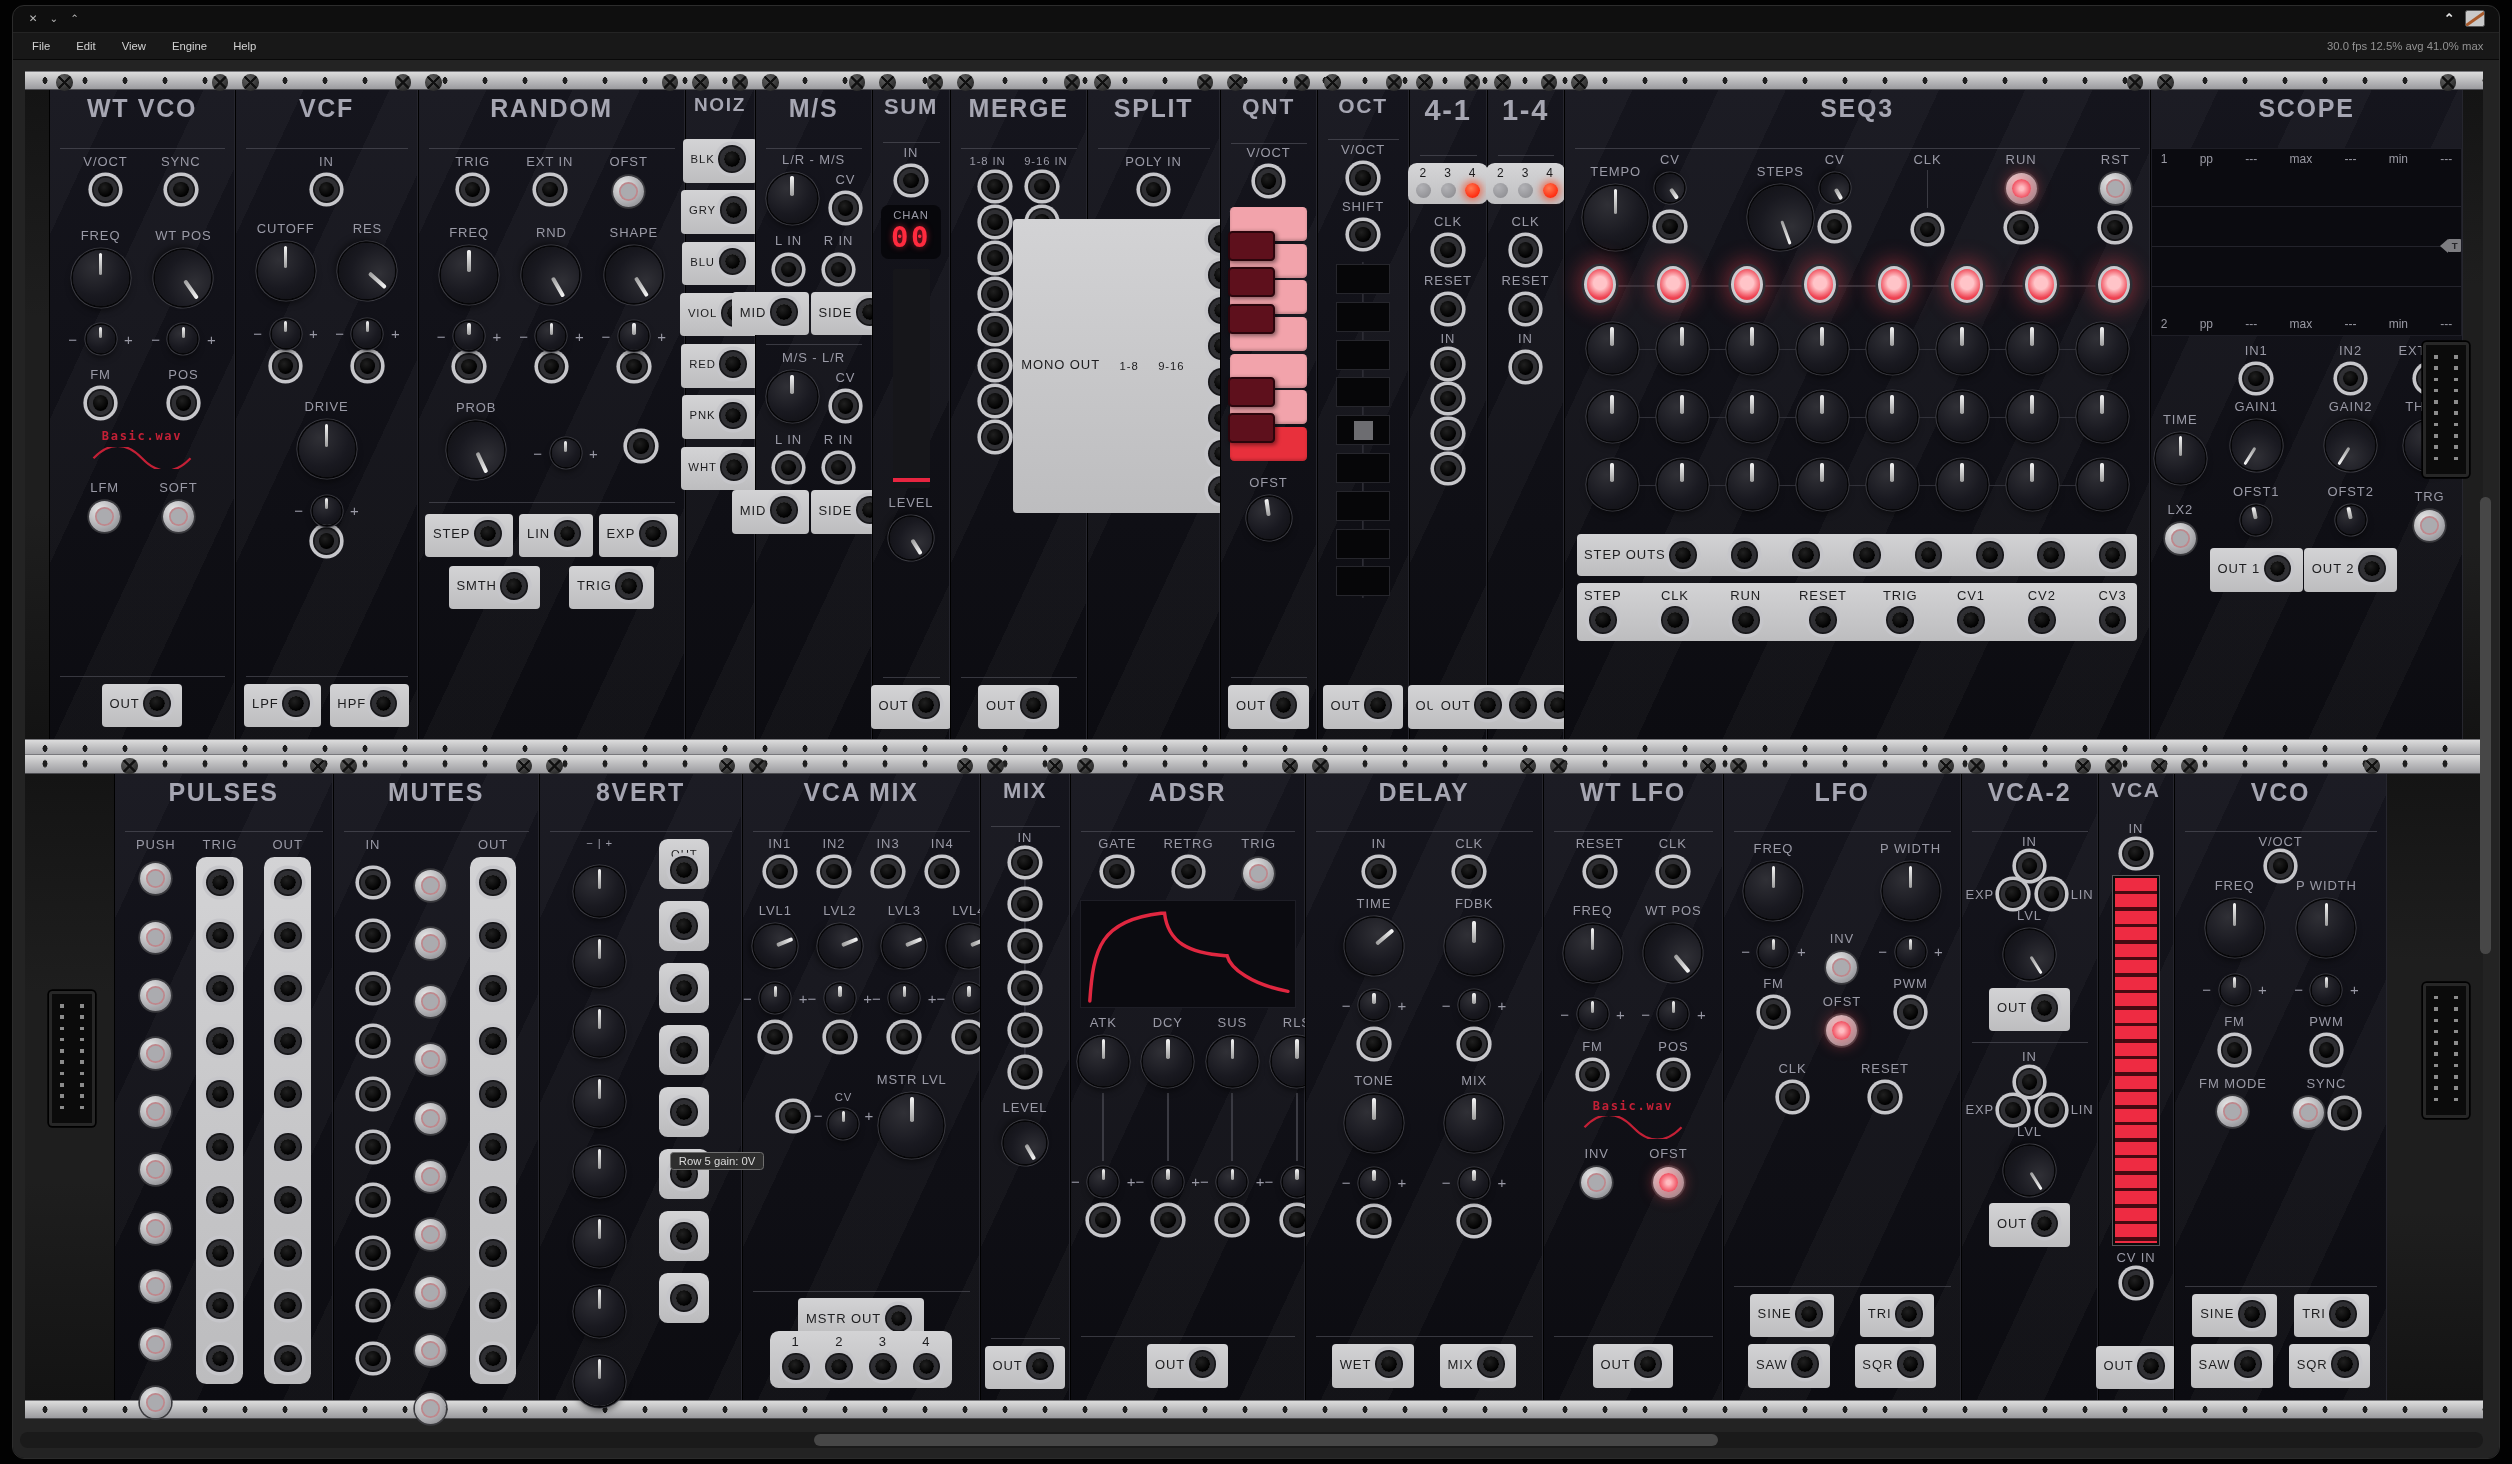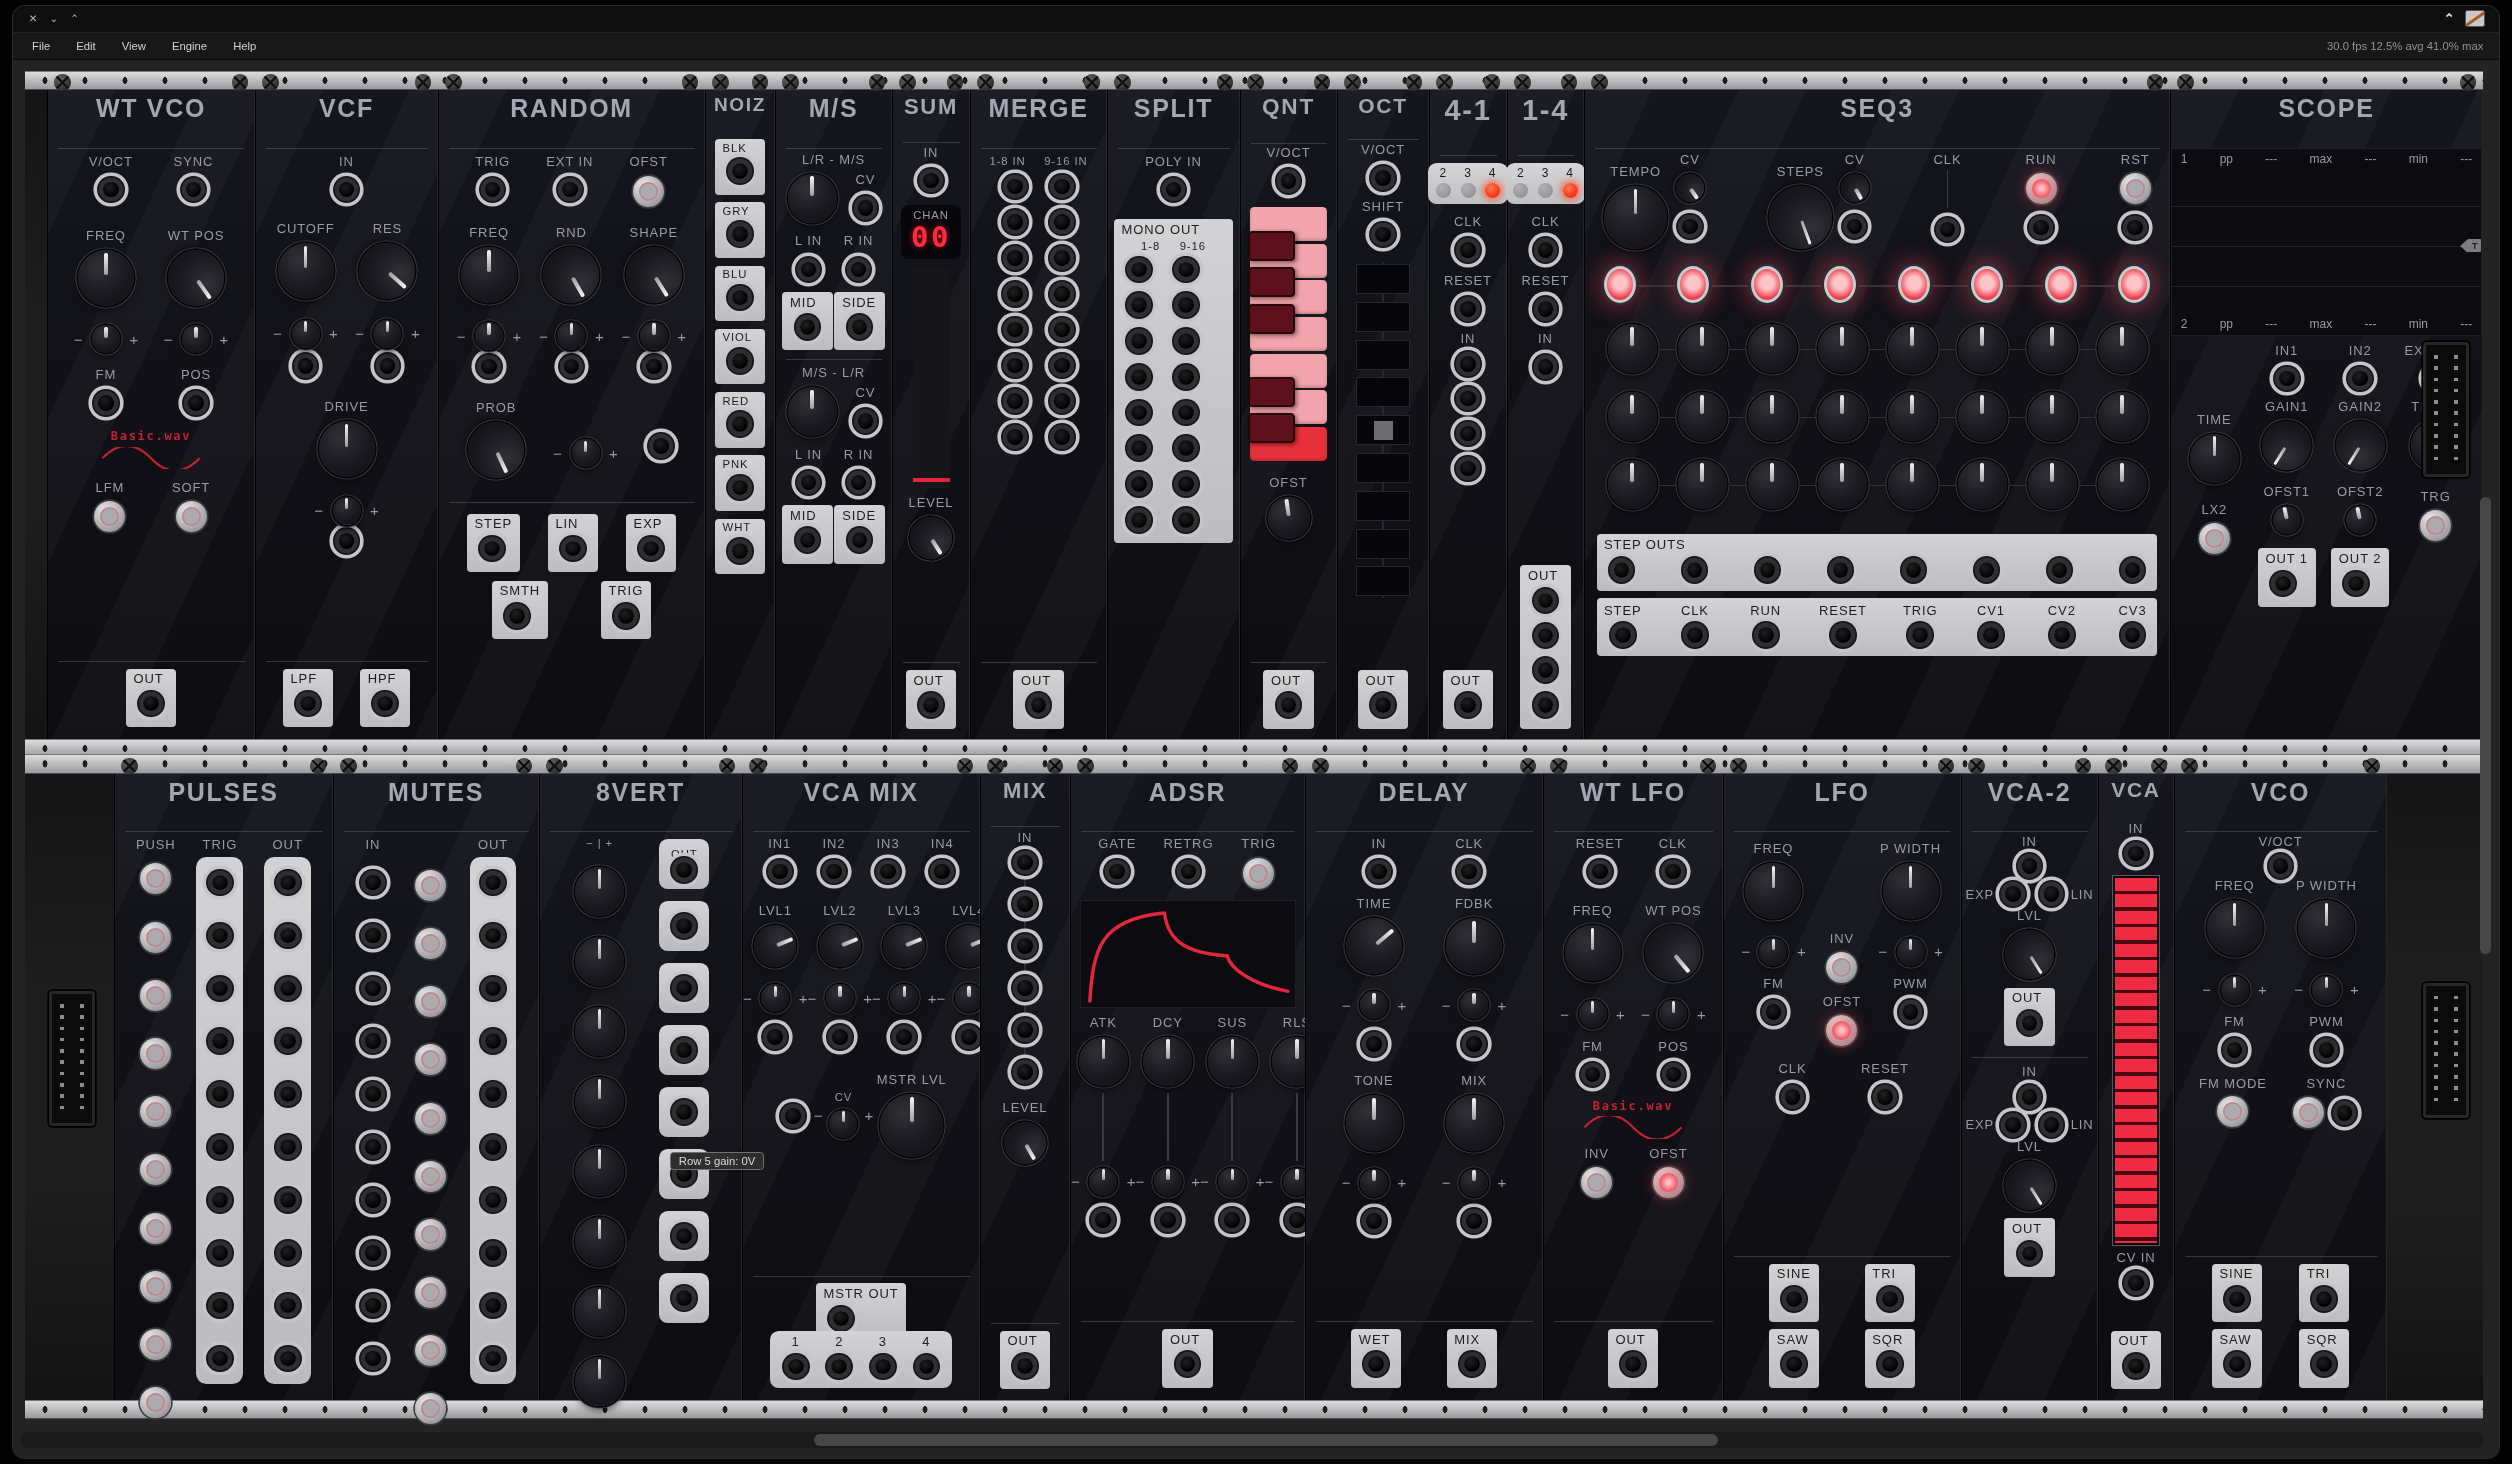--- a/index.html
+++ b/index.html
@@ -45,21 +45,21 @@
   .port{display:block;width:15.7px;height:15.7px;border-radius:50%;background:radial-gradient(circle at 40% 35%,#202020,#000 70%);box-shadow:0 0 0 4.3px #2f2f33,0 0 0 6px #17171a,0 0 0 9.6px #c6c6ca;margin:9.6px;flex:none}
   .knob{position:relative;border-radius:50%;background:radial-gradient(circle at 38% 30%,#303036,#191920 55%,#0f0f13 100%);box-shadow:0 0 0 1.7px #060608,0 0 0 2.6px #3f3f46,0 4.3px 7.8px rgba(0,0,0,.6);margin:3.5px;flex:none}
   .knob .ptr{position:absolute;left:calc(50% - 1.7px);top:5%;width:3.5px;height:40%;border-radius:1.7px;background:linear-gradient(#f7f7f7,#9d9d9d)}
   .trim{width:28px;height:28px}.k48{width:42px;height:42px}.k56{width:49px;height:49px}.k64{width:56px;height:56px}.k72{width:63px;height:63px}
   .tr{display:flex;align-items:center;gap:6px}
   .pm{color:#9a9aa6;font-size:15px;font-weight:400}
   .lbtn{display:block;width:31px;height:31px;border-radius:50%;background:radial-gradient(circle at 35% 30%,#e8e8e8,#ababaf 60%,#7e7e82);box-shadow:0 0 0 1.7px #3a3a3e;position:relative;margin:2.6px;flex:none}
   .lbtn::after{content:'';position:absolute;inset:6px;border-radius:50%;background:#ababaf;box-shadow:inset 0 0 0 1.7px rgba(214,92,98,.45)}
   .lbtn.lit::after{background:radial-gradient(circle,#ffbcc1 15%,#ef4557 75%);box-shadow:0 0 14px 5.2px rgba(255,80,92,.5)}
   
-  .lp{background:linear-gradient(#d3d3d5,#bdbdbf);border-radius:4px;display:flex;flex-direction:column;align-items:flex-start;padding:2.6px 7.8px 6px;gap:0;flex:none}
+  .lp{background:linear-gradient(#d3d3d5,#bdbdbf);border-radius:4px;display:flex;flex-direction:row;align-items:center;padding:2.6px 7.8px 6px;gap:0;flex:none}
   .lprow{display:flex;background:linear-gradient(#d3d3d5,#bdbdbf);border-radius:8.7px;padding:3.5px 8.7px;gap:8.7px;flex:none}
   .lpc{background:linear-gradient(#d3d3d5,#bcbcbe);border-radius:10.4px;padding:7.8px 6px;display:flex;flex-direction:column;gap:18px;flex:none}
   .sq{width:50px;height:50px;border-radius:8.7px;background:linear-gradient(#d3d3d5,#bbbbbd);display:flex;flex-direction:column;align-items:center;justify-content:center;flex:none}
   
   .led-big{width:26px;height:31px;border-radius:50%;border:3.5px solid #cbcbcf;background:radial-gradient(circle at 50% 45%,#ffc4c8 0 30%,#ee4150 70%);box-shadow:0 0 0 2.6px #2e2e34,0 0 19px 7px rgba(255,70,84,.35);flex:none}
   .sevenseg{font-family:"DejaVu Sans Mono",monospace;color:#ff2a3e;font-size:29px;font-weight:700;letter-spacing:2.6px;text-shadow:0 0 6px rgba(255,42,62,.55);line-height:1}
   .chanpanel{background:#07070b;border-radius:7.8px;padding:4.3px 10.4px 7px;display:flex;flex-direction:column;align-items:center;gap:1.7px}
   .smeter{width:37px;height:219px;background:#16161a;border-radius:1.7px;position:relative}
   .smeter::after{content:'';position:absolute;left:0;right:0;bottom:6px;height:4.3px;background:#e82540}
   .vmeter{width:42px;height:365px;border:2.6px solid #0a0a0a;outline:0.9px solid #58585c;background:repeating-linear-gradient(180deg,#ee2b42 0 13px,#470a12 13px 16.5px)}
@@ -120,21 +120,21 @@
     <span class="status">30.0 fps  12.5% avg  41.0% max</span>
   </div>
 
   <div class="rack">
 
     <div class="rackrow row1">
       <div class="rail"></div>
       <div class="modrow">
         <div class="spacer" style="width:24px"></div>
 
-        <section class="module" style="width:208px">
+        <section class="module" style="width:186px">
           <h2 class="mtitle">WT VCO</h2>
           <div class="rule"></div>
           <div class="r mt6">
             <div class="pc">
                 <b class="lb">V/OCT</b>
                 <i class="port"></i>
               </div>
             <div class="pc">
                 <b class="lb">SYNC</b>
                 <i class="port"></i>

